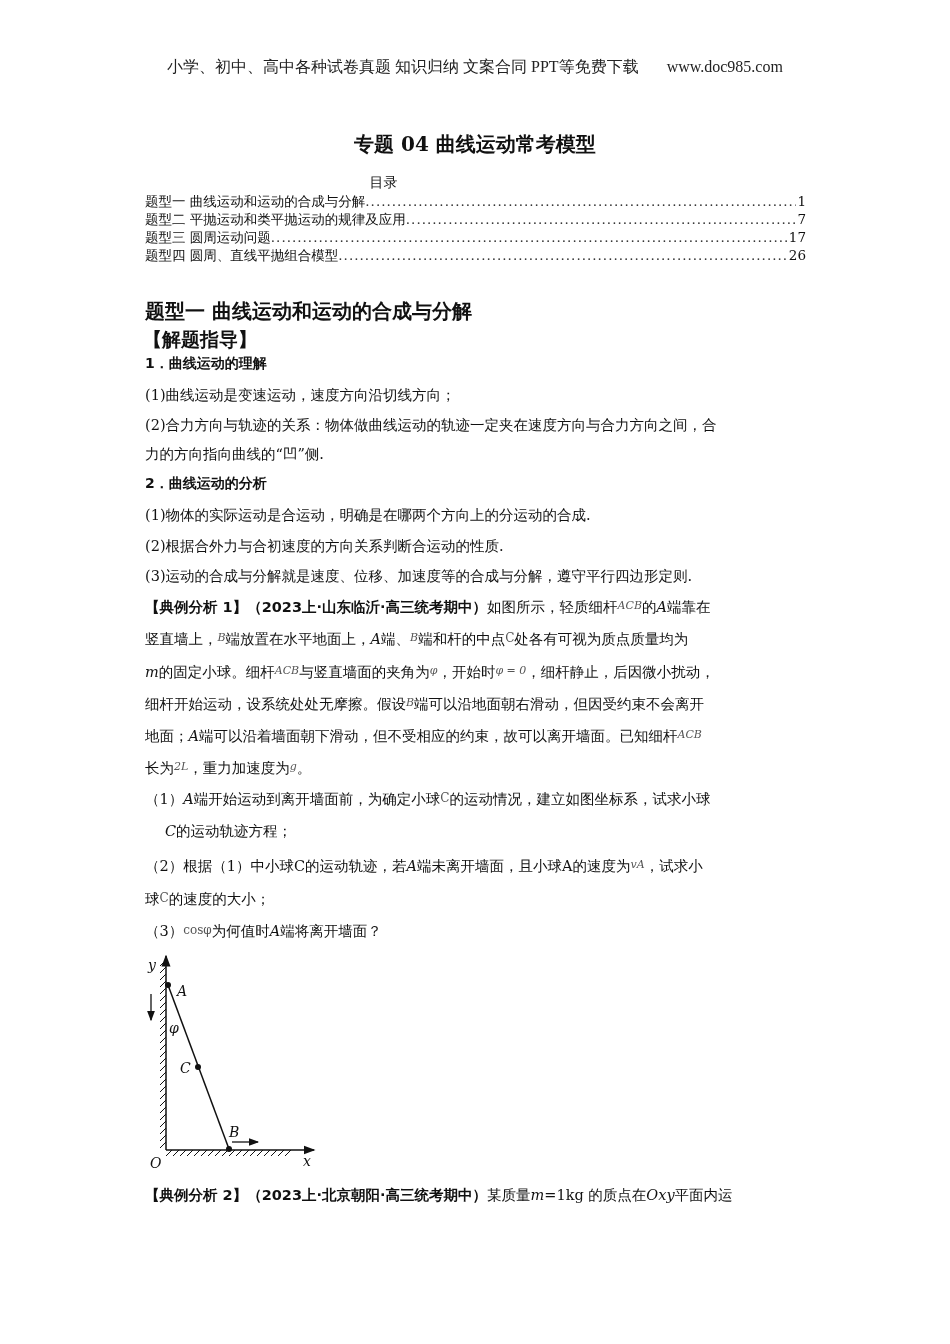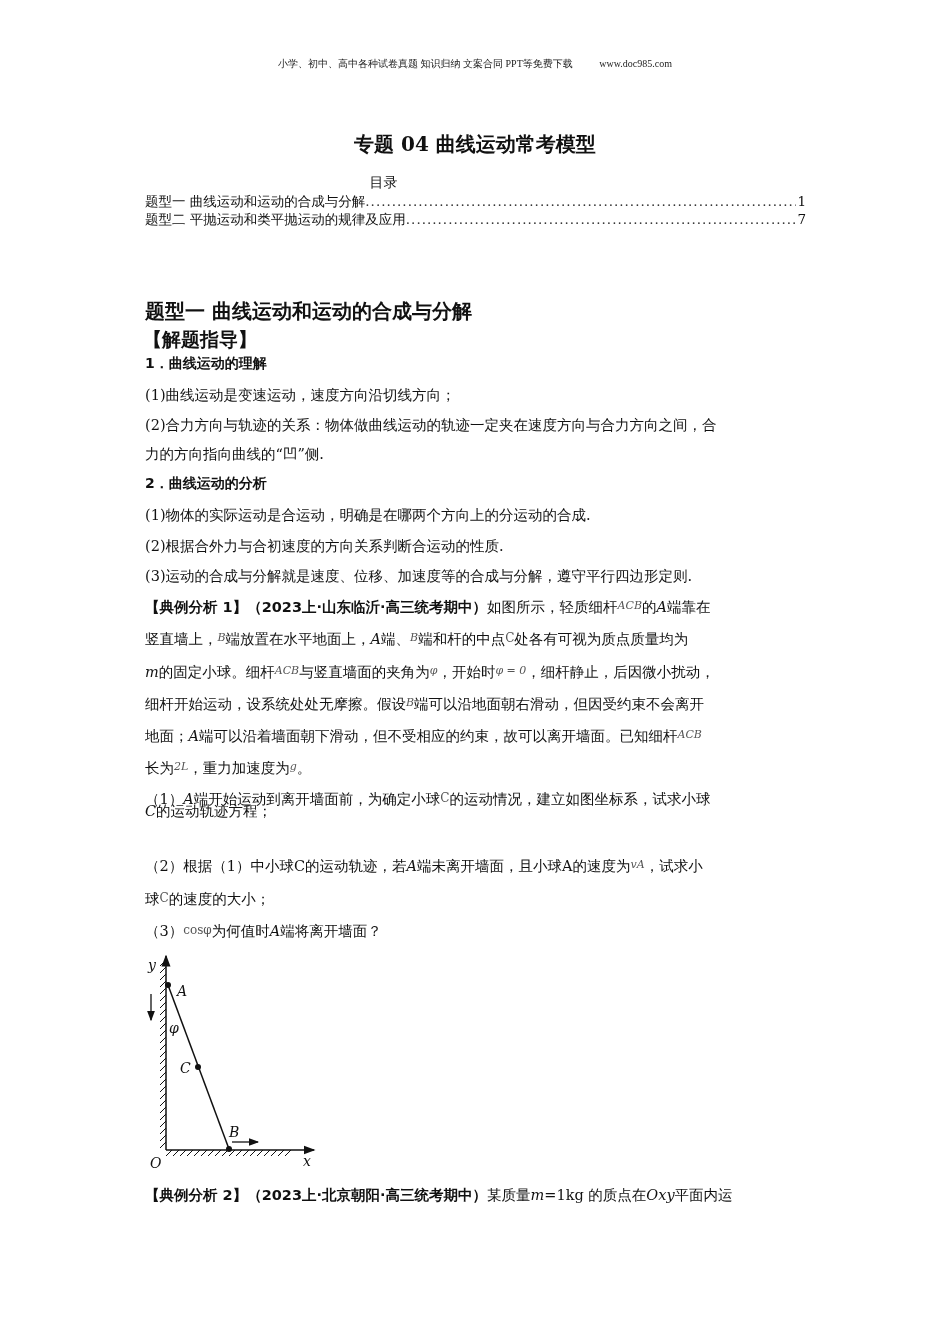--- a/index.html
+++ b/index.html
@@ -1,19 +1,19 @@
 <!DOCTYPE html>
 <html><head>
 <meta charset="utf-8">
 <style>
   html, body { margin: 0; padding: 0; background: #ffffff; }
   body { width: 950px; height: 1344px; position: relative; overflow: hidden;
          font-family: "DejaVu Serif", "Liberation Serif", serif; color: #111; }
   .abs { position: absolute; }
-  .header { left: 0; width: 950px; top: 57px; text-align: center; font-size: 10px; color: #222;
+  .header { left: 0; width: 950px; top: 57px; text-align: center; font-size: 16px; color: #222;
             font-family: "Liberation Serif", "DejaVu Serif", serif; }
   .header .site { margin-left: 24px; }
   .title { left: 0; width: 950px; top: 131px; text-align: center; font-size: 20px; font-weight: bold;
            font-family: "DejaVu Serif", serif; }
   .toc-heading { left: 0; width: 767px; top: 174px; text-align: center; font-size: 14px; }
   .toc { left: 145px; width: 661px; top: 192px; font-size: 13.5px; }
   .toc-row { display: flex; align-items: baseline; height: 18px; line-height: 18px; }
   .toc-row .label { white-space: nowrap; }
   .toc-row .dots { flex: 1; overflow: hidden; white-space: nowrap; letter-spacing: 1px; color: #333; }
   .toc-row .dots::after { content: "......................................................................................................................................................................................................................................................"; }
@@ -43,20 +43,30 @@
   <div class="toc-row">
     <span class="label">题型一  曲线运动和运动的合成与分解</span>
     <span class="dots"></span>
     <span class="page">1</span>
   </div>
   <div class="toc-row">
     <span class="label">题型二  平抛运动和类平抛运动的规律及应用</span>
     <span class="dots"></span>
     <span class="page">7</span>
   </div>
+  <div class="toc-row">
+    <span class="label">题型三  圆周运动问题</span>
+    <span class="dots"></span>
+    <span class="page">17</span>
+  </div>
+  <div class="toc-row">
+    <span class="label">题型四  圆周、直线平抛组合模型</span>
+    <span class="dots"></span>
+    <span class="page">26</span>
+  </div>
 </div>
 
 <div class="abs h1">题型一  曲线运动和运动的合成与分解</div>
 <div class="abs guide">【解题指导】</div>
 
 <div class="abs sub" style="top:355px;">1．曲线运动的理解</div>
 <div class="line" style="top:386px;">(1)曲线运动是变速运动，速度方向沿切线方向；</div>
 <div class="line" style="top:416px;">(2)合力方向与轨迹的关系：物体做曲线运动的轨迹一定夹在速度方向与合力方向之间，合</div>
 <div class="line" style="top:445px;">力的方向指向曲线的“凹”侧.</div>
 
@@ -80,21 +90,21 @@
 <div class="line" style="top:727px;">
   <span>地面；</span><span class="math">A</span><span>端可以沿着墙面朝下滑动，但不受相应的约束，故可以离开墙面。已知细杆</span><span class="mathsm">ACB</span>
 </div>
 <div class="line" style="top:759px;">
   <span>长为</span><span class="mathsm">2L</span><span>，重力加速度为</span><span class="mathsm">g</span><span>。</span>
 </div>
 
 <div class="line" style="top:790px;">
   <span>（1）</span><span class="math">A</span><span>端开始运动到离开墙面前，为确定小球</span><span class="mathup">C</span><span>的运动情况，建立如图坐标系，试求小球</span>
 </div>
-<div class="line" style="top:802px;">
+<div class="line" style="top:822px;margin-left:20px;">
   <span class="math">C</span><span>的运动轨迹方程；</span>
 </div>
 <div class="line" style="top:857px;">
   <span>（2）根据（1）中小球C的运动轨迹，若</span><span class="math">A</span><span>端未离开墙面，且小球A的速度为</span><span class="mathsm">vA</span><span>，试求小</span>
 </div>
 <div class="line" style="top:890px;">
   <span>球</span><span class="mathup">C</span><span>的速度的大小；</span>
 </div>
 <div class="line" style="top:922px;">
   <span>（3）</span><span class="mathup">cosφ</span><span>为何值时</span><span class="math">A</span><span>端将离开墙面？</span>

